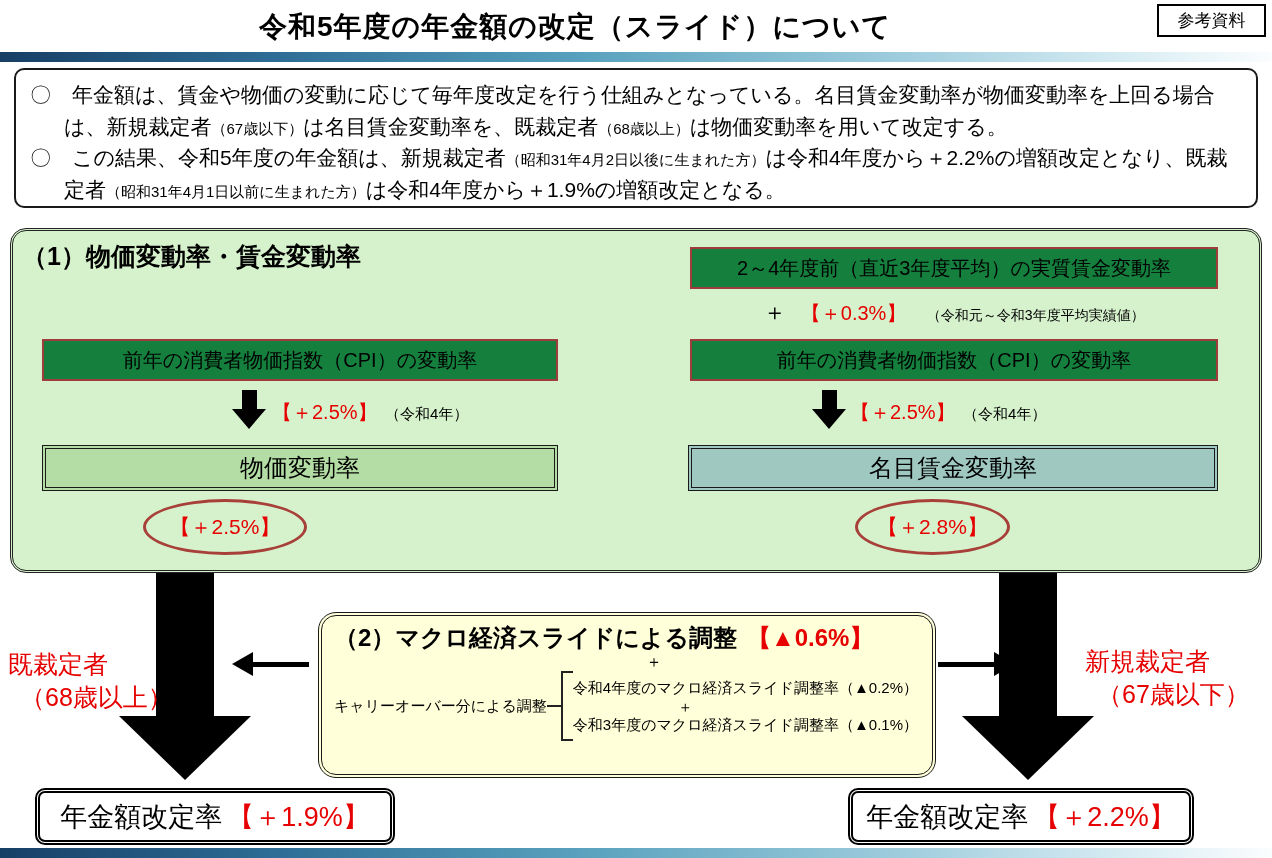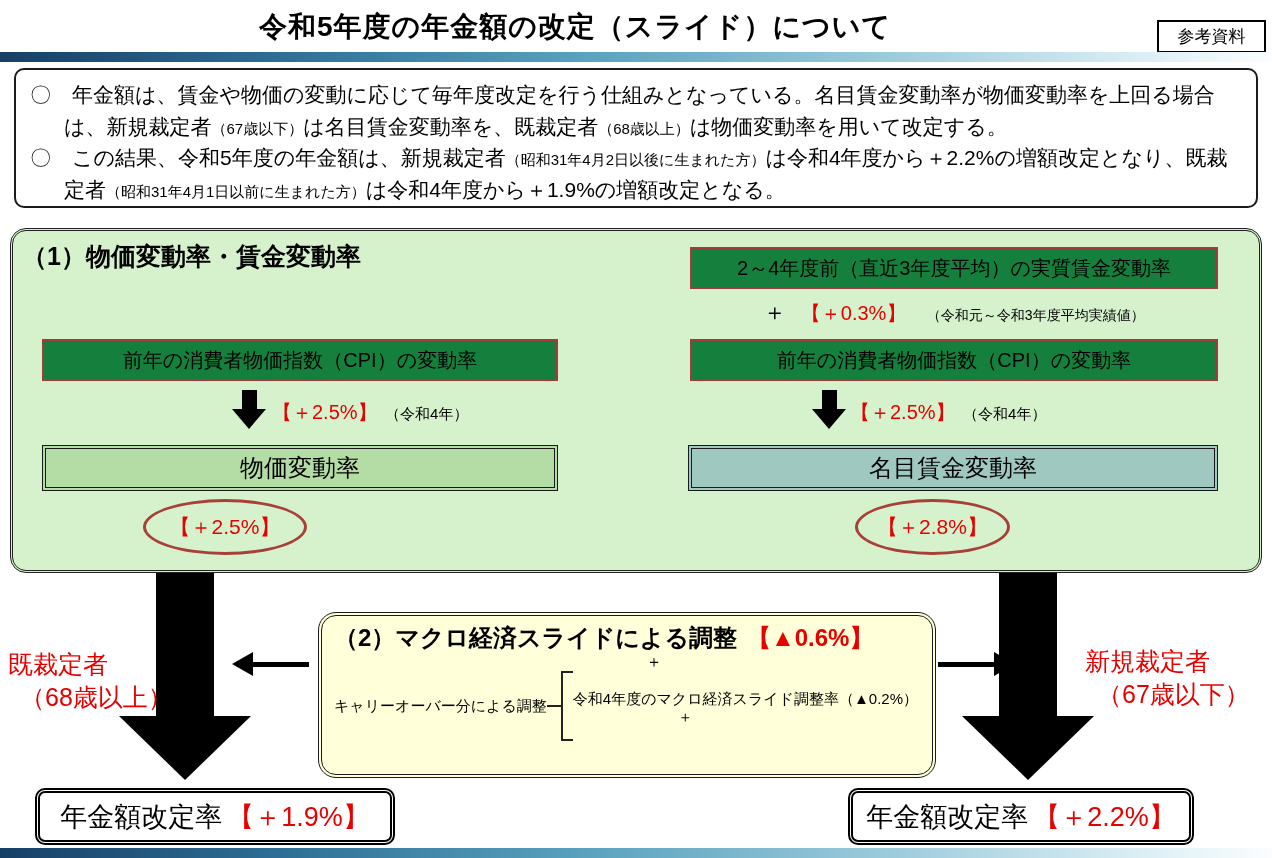--- a/index.html
+++ b/index.html
@@ -1,21 +1,21 @@
 <!DOCTYPE html>
 <html><head>
 <meta charset="utf-8">
 <style>
   * { margin:0; padding:0; box-sizing:border-box; }
   body { font-family:"Liberation Sans","DejaVu Sans",sans-serif; background:#fff; }
   #canvas { position:relative; width:1272px; height:858px; background:#fff; overflow:hidden; }
 
   .title { position:absolute; left:0; top:8px; width:1150px; text-align:center;
            font-size:28px; font-weight:bold; color:#000; letter-spacing:1px; }
-  .ref-box { position:absolute; left:1157px; top:20px; width:109px; height:33px;
+  .ref-box { position:absolute; left:1157px; top:4px; width:109px; height:33px;
              border:2px solid #000; background:#fff; display:flex; align-items:center;
              justify-content:center; font-size:17px; }
   .title-bar { position:absolute; left:0; top:52px; width:1272px; height:10px;
                background:linear-gradient(to right,#173f66,#2e6e96 22%,#57a0bd 45%,#9ccbdc 70%,#e2f2f7 92%,#fbfdfe); }
   .bottom-bar { position:absolute; left:0; top:848px; width:1272px; height:10px;
                 background:linear-gradient(to right,#173f66,#2e6e96 22%,#57a0bd 45%,#9ccbdc 70%,#e2f2f7 92%,#fbfdfe); }
 
   .intro-box { position:absolute; left:14px; top:68px; width:1244px; height:140px;
                border:2px solid #1a1a1a; border-radius:10px; background:#fff;
                padding:9px 14px 6px 14px; font-size:21px; line-height:1.5; color:#000; }
@@ -167,20 +167,21 @@
       <span>（2）マクロ経済スライドによる調整</span><span class="rate">【▲0.6%】</span>
     </div>
     <div class="s2-plus">＋</div>
     <div class="s2-co-row">
       <span class="co-label">キャリーオーバー分による調整</span>
       <span class="co-connector"></span>
       <span class="co-bracket"></span>
       <div class="co-col">
         <div class="co-line">令和4年度のマクロ経済スライド調整率（▲0.2%）</div>
         <div class="co-plus">＋</div>
+        <div class="co-line">令和3年度のマクロ経済スライド調整率（▲0.1%）</div>
       </div>
     </div>
   </div>
 
   <div class="h-arrow ha-left">
     <div class="head-l"></div>
     <div class="shaft"></div>
   </div>
   <div class="h-arrow ha-right">
     <div class="shaft"></div>

